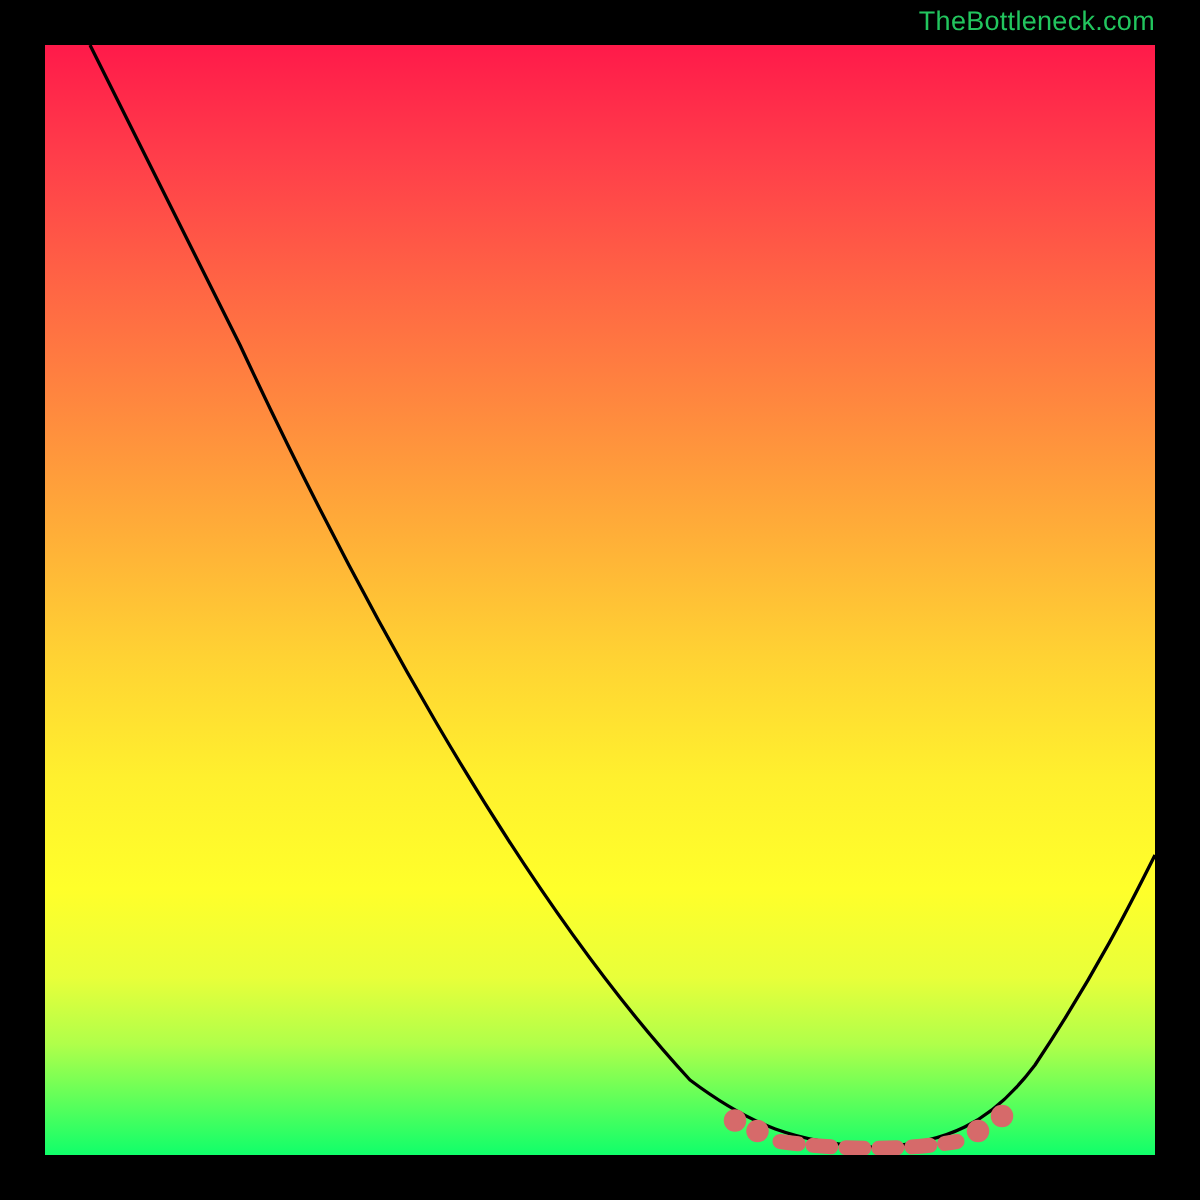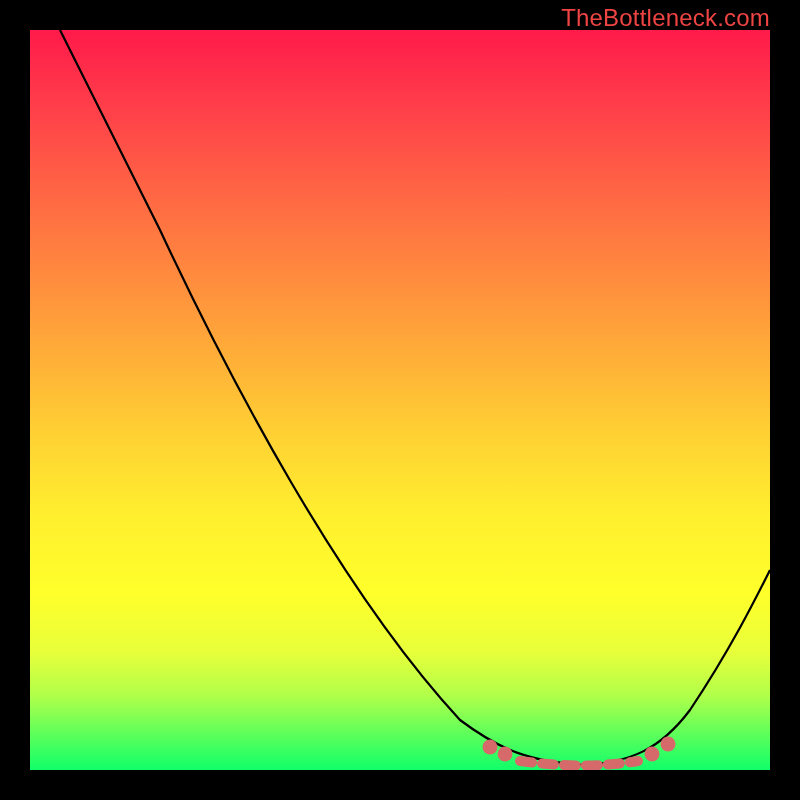--- a/index.html
+++ b/index.html
@@ -24,23 +24,23 @@
     #b0ff4a 90%,
     #60ff5a 95%,
     #10ff6a 100%
   );
 }
 .watermark {
   position: absolute;
   top: 4px;
   right: 30px;
   font-family: Arial, sans-serif;
-  font-size: 24px;
+  font-size: 18px;
   font-weight: 500;
-  color: #ef4444;
+  color: #22c55e;
   letter-spacing: 0.2px;
 }
 svg.curve {
   position: absolute;
   left: 30px;
   top: 30px;
   width: 740px;
   height: 740px;
   pointer-events: none;
 }

